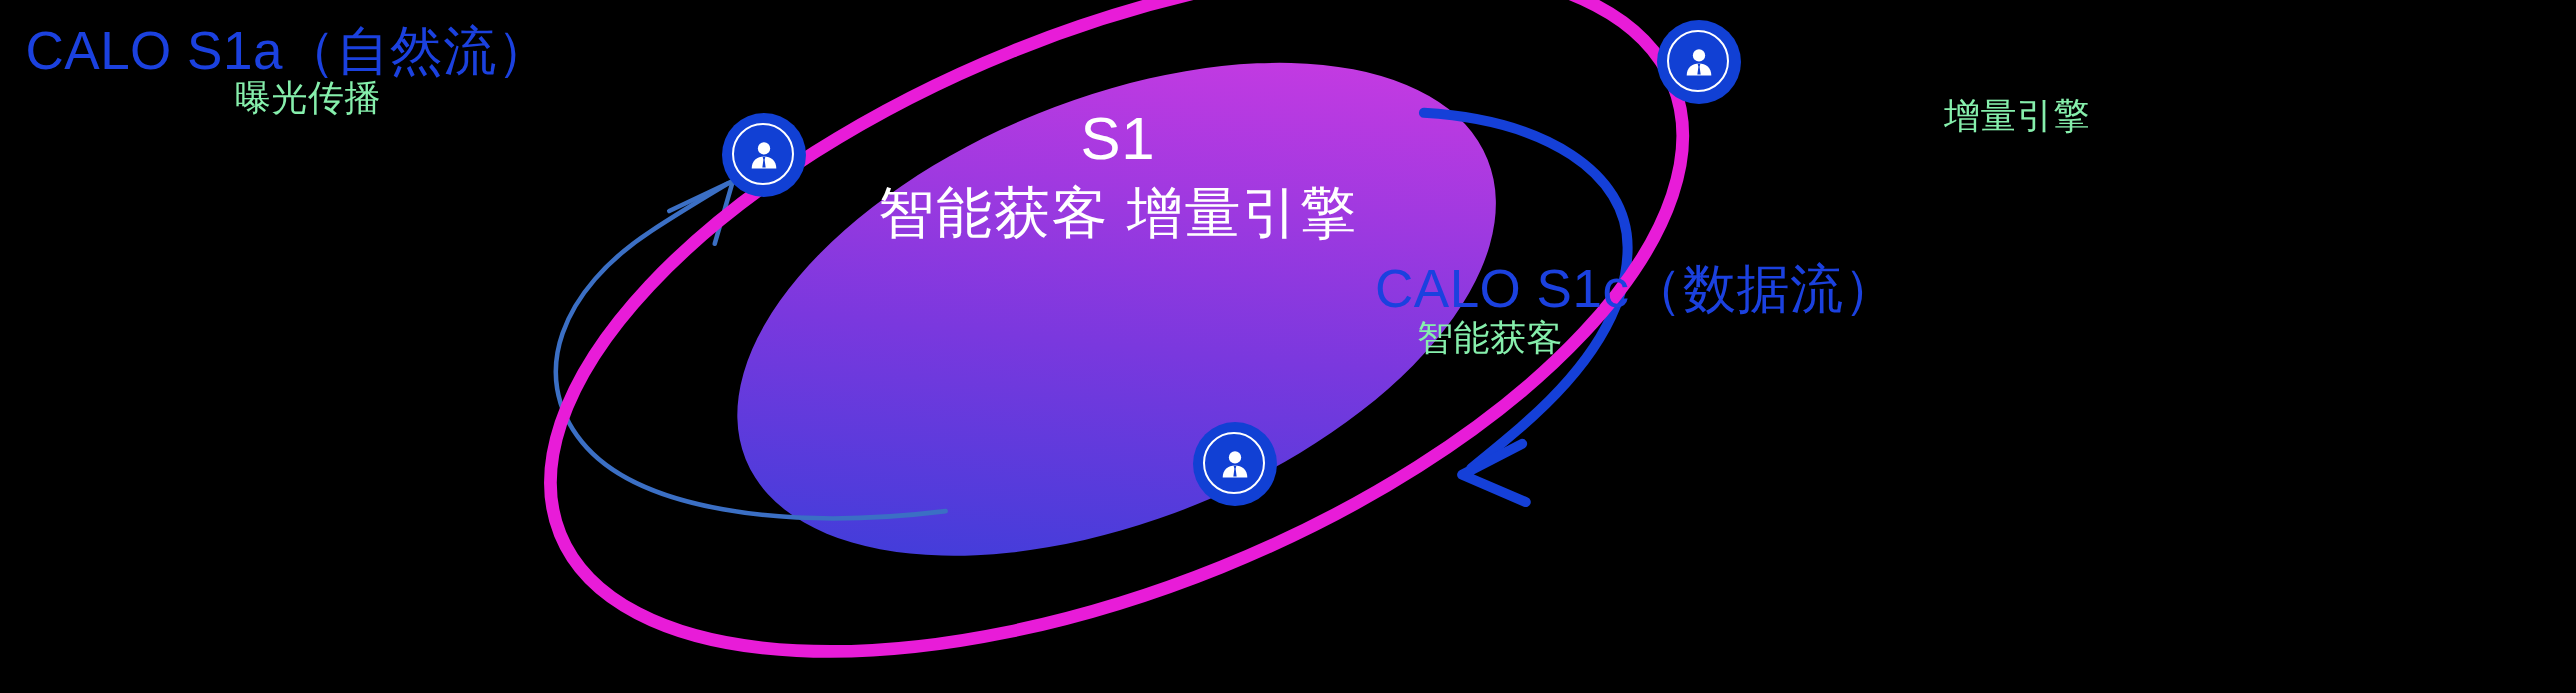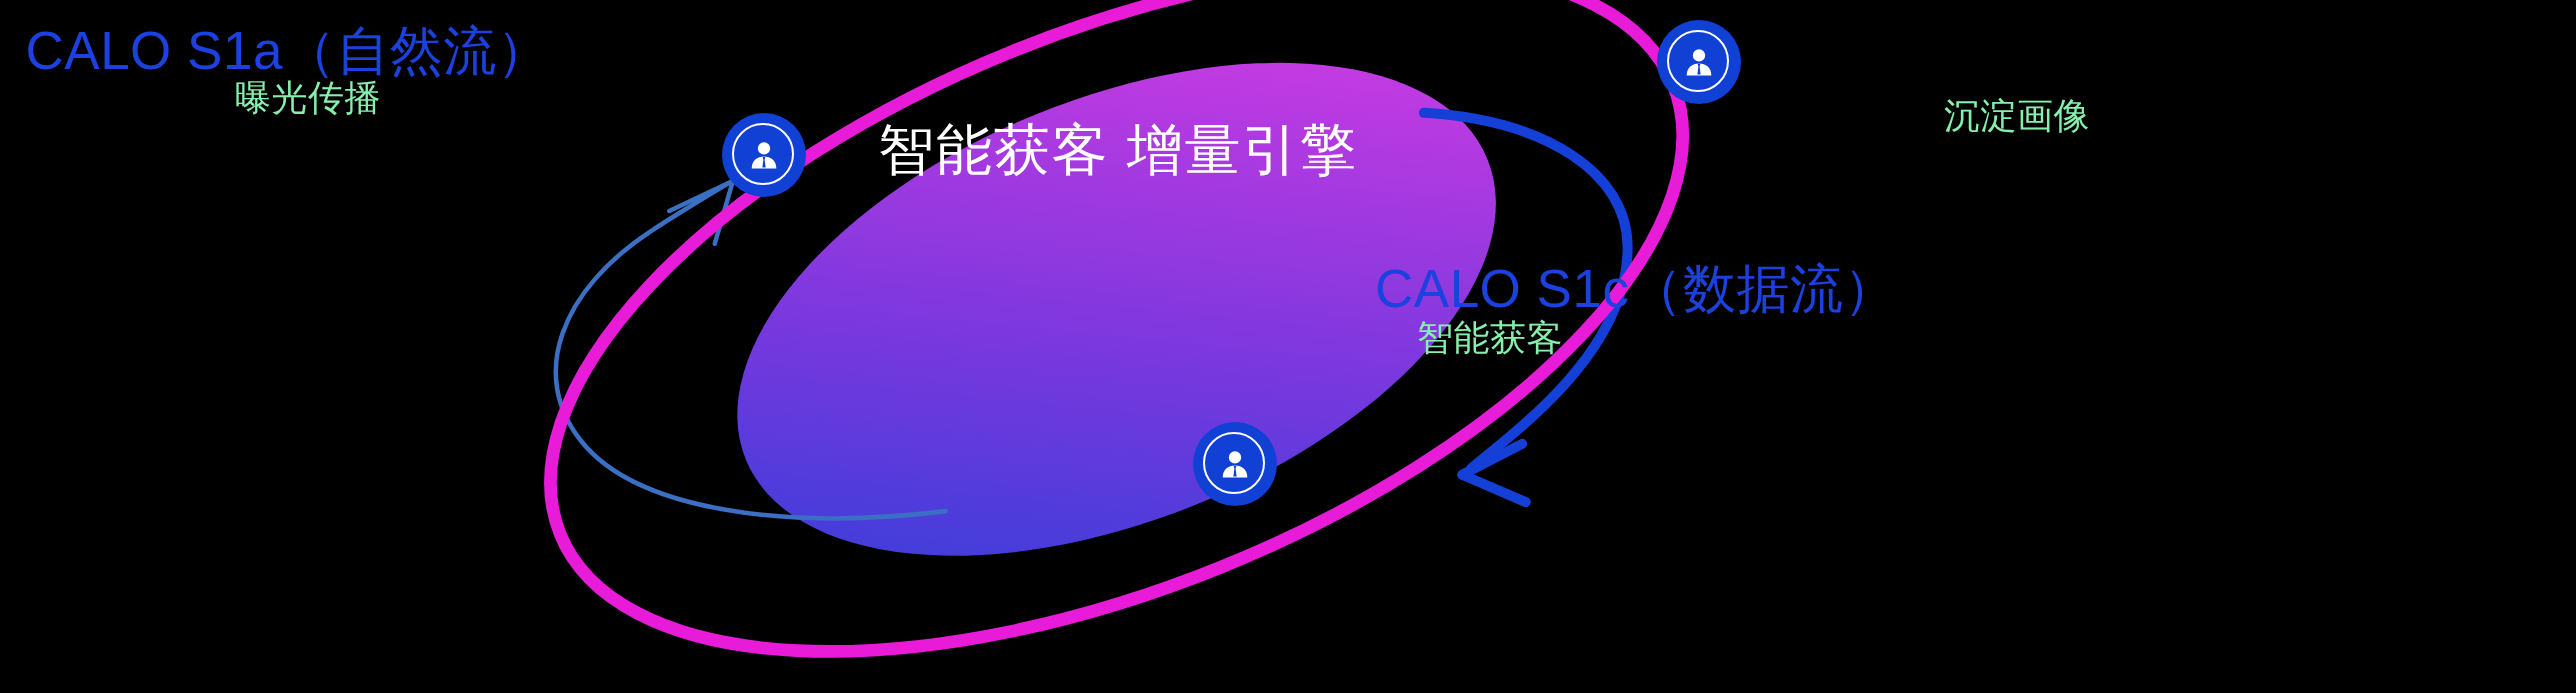--- a/index.html
+++ b/index.html
@@ -127,20 +127,21 @@
       <path d="M 1566 124 C 1700 132 1790 190 1790 272 C 1790 350 1730 420 1672 470 C 1650 489 1630 505 1618 515"></path>
       <path d="M 1674 488 L 1608 522 L 1678 552" stroke-width="11"></path>
     </g>
 
     <g transform="rotate(-22 1228 340)">
       <ellipse cx="1228" cy="340" rx="660" ry="306" fill="none" stroke="#E81CD8" stroke-width="14"></ellipse>
     </g>
   </svg>
 
   <div id="core-text">
+    <div id="core-title">S1</div>
     <div id="core-subtitle">智能获客  增量引擎</div>
   </div>
 
   <div class="node" id="node-s1a">
     <span class="ring"></span>
     <svg width="36" height="36" viewBox="0 0 24 24">
       <circle cx="12" cy="7.6" r="4.1" fill="#FFFFFF"></circle>
       <path d="M3.8 21 C3.8 15.6 7.4 13.0 12 13.0 C16.6 13.0 20.2 15.6 20.2 21 Z" fill="#FFFFFF"></path>
       <path d="M11.1 13.2 L12.9 13.2 L12.4 15.1 L13.1 20.4 L10.9 20.4 L11.6 15.1 Z" fill="#1140D4"></path>
     </svg>
@@ -160,19 +161,19 @@
     <svg width="36" height="36" viewBox="0 0 24 24">
       <circle cx="12" cy="7.6" r="4.1" fill="#FFFFFF"></circle>
       <path d="M3.8 21 C3.8 15.6 7.4 13.0 12 13.0 C16.6 13.0 20.2 15.6 20.2 21 Z" fill="#FFFFFF"></path>
       <path d="M11.1 13.2 L12.9 13.2 L12.4 15.1 L13.1 20.4 L10.9 20.4 L11.6 15.1 Z" fill="#1140D4"></path>
     </svg>
   </div>
 
   <div class="lbl lbl-main" id="label-s1a-title">CALO S1a（自然流）</div>
   <div class="lbl lbl-sub" id="label-s1a-sub">曝光传播</div>
 
-  <div class="lbl lbl-sub" id="label-s1b-sub">沉淀画像</div>
+  <div class="lbl lbl-sub" id="label-s1b-sub">增量引擎</div>
 
   <div class="lbl lbl-main" id="label-s1c-title">CALO S1c（数据流）</div>
   <div class="lbl lbl-sub" id="label-s1c-sub">智能获客</div>
 
 </div>
 
 
 </body></html>

